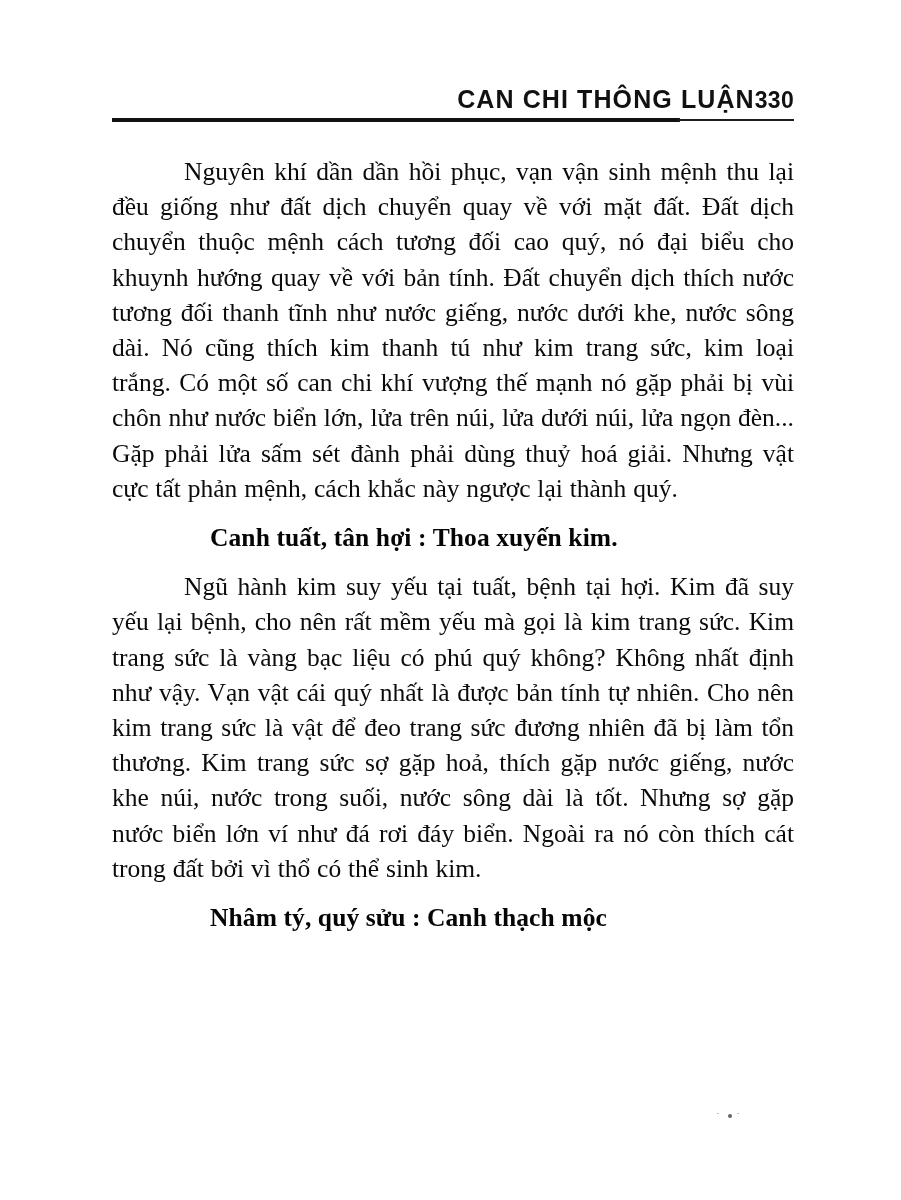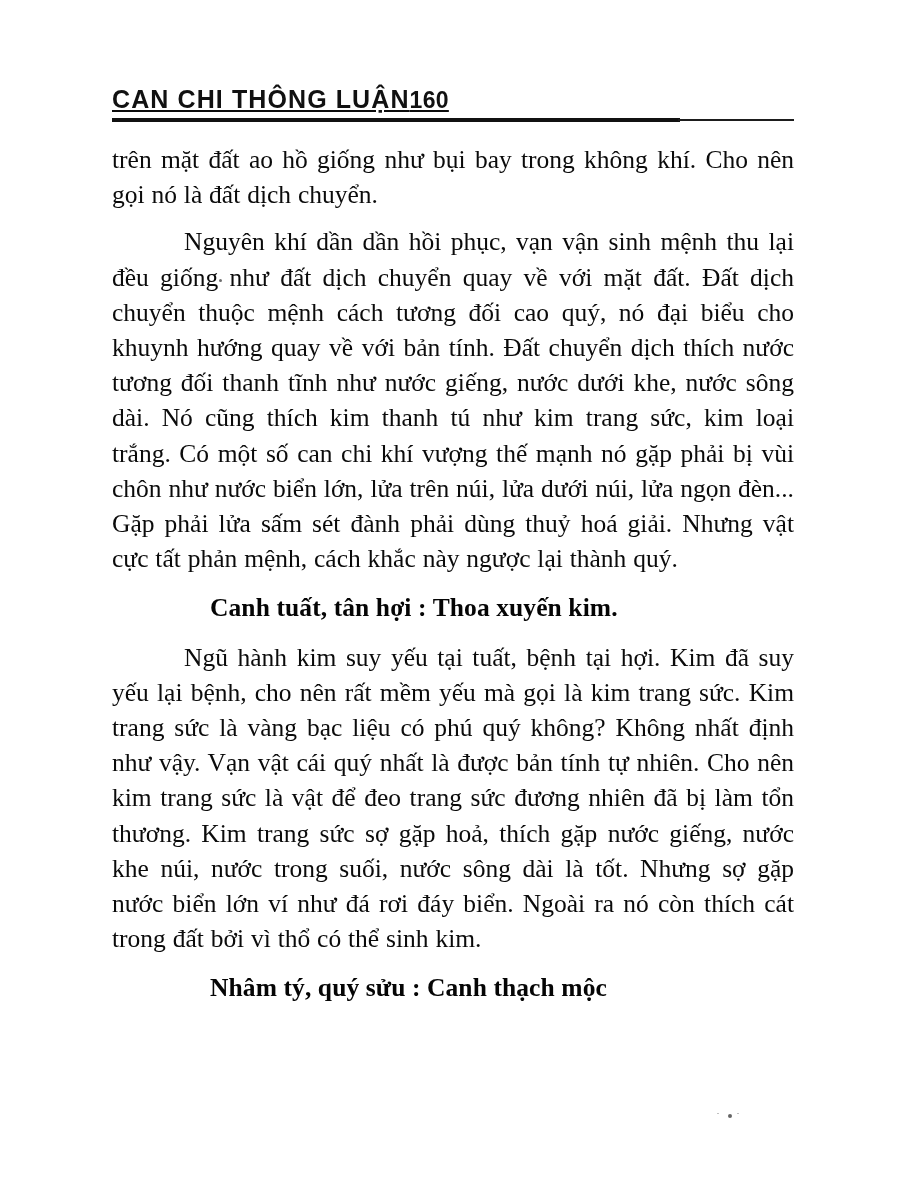--- a/index.html
+++ b/index.html
@@ -19,22 +19,21 @@
 
   
   .header {
     position: absolute;
     left: 112px;
     top: 78px;
     width: 682px;
     height: 34px;
     display: flex;
     align-items: flex-end;
-    justify-content: flex-start;
-    text-decoration: underline;
+    justify-content: flex-end;
   }
   .header-title {
     font-family: "Liberation Sans", "DejaVu Sans", sans-serif;
     font-size: 25px;
     font-weight: 700;
     letter-spacing: 1.1px;
     line-height: 1;
     color: #111111;
     white-space: nowrap;
   }
@@ -117,31 +116,30 @@
   .speck-c { left: 717px; top: 1113px; width: 2px; height: 1px; opacity: .45; }
   .speck-d { left: 737px; top: 1113px; width: 2px; height: 1px; opacity: .45; }
 </style>
 </head>
 <body>
 
 <div class="page">
 
   <div class="header">
     <div class="header-title">CAN CHI THÔNG LUẬN</div>
-    <div class="header-pageno">160</div>
+    <div class="header-pageno">330</div>
   </div>
 
   <div class="header-rule">
     <div class="seg-thick"></div>
     <div class="seg-thin"></div>
   </div>
 
   <div class="body-col">
 
-    <p class="para noindent">trên mặt đất ao hồ giống như bụi bay trong không khí. Cho nên gọi nó là đất dịch chuyển.</p>
 
     <p class="para indent">Nguyên khí dần dần hồi phục, vạn vận sinh mệnh thu lại đều giống như đất dịch chuyển quay về với mặt đất. Đất dịch chuyển thuộc mệnh cách tương đối cao quý, nó đại biểu cho  khuynh hướng quay về với bản tính. Đất chuyển dịch thích nước tương đối thanh tĩnh như nước giếng, nước dưới khe, nước sông dài. Nó cũng thích kim thanh tú như kim trang sức, kim loại trắng. Có một số can chi khí vượng thế mạnh nó gặp phải bị vùi chôn như nước biển lớn, lửa trên núi, lửa dưới núi, lửa ngọn đèn... Gặp phải lửa sấm sét đành phải dùng thuỷ hoá giải. Nhưng vật cực tất phản mệnh, cách khắc này ngược lại thành quý.</p>
 
     <p class="heading">Canh tuất, tân hợi : Thoa xuyến kim.</p>
 
     <p class="para indent">Ngũ hành kim suy yếu tại tuất, bệnh tại hợi. Kim đã suy yếu lại bệnh, cho nên rất mềm yếu mà gọi là kim trang sức. Kim trang sức là vàng bạc liệu có phú quý không? Không nhất định như vậy. Vạn vật cái quý nhất là được bản tính tự nhiên. Cho nên kim trang sức là vật để đeo trang sức đương nhiên đã bị làm tổn thương. Kim trang sức sợ gặp hoả, thích gặp nước giếng, nước khe núi, nước trong suối, nước sông dài là tốt. Nhưng sợ gặp nước biển lớn ví như đá rơi đáy biển. Ngoài ra nó còn thích cát trong đất bởi vì thổ có thể sinh kim.</p>
 
     <p class="heading">Nhâm tý, quý sửu : Canh thạch mộc</p>
 
   </div>

